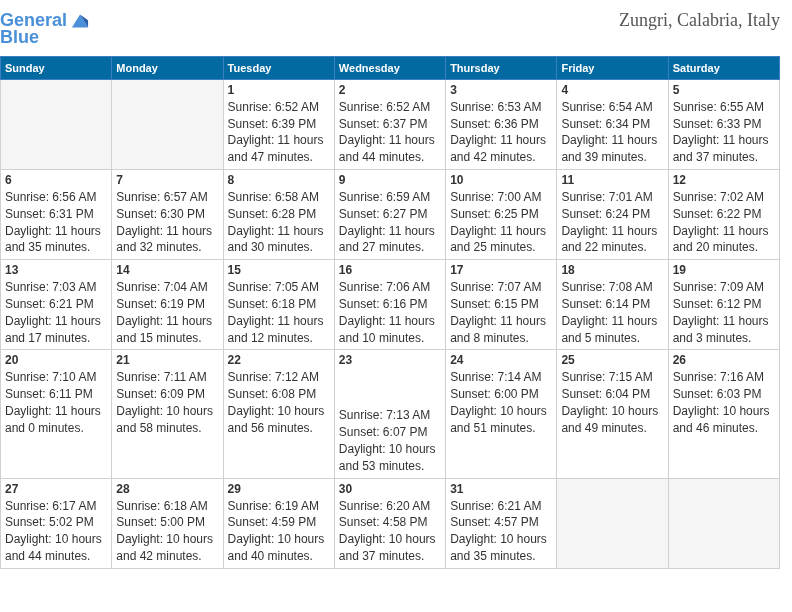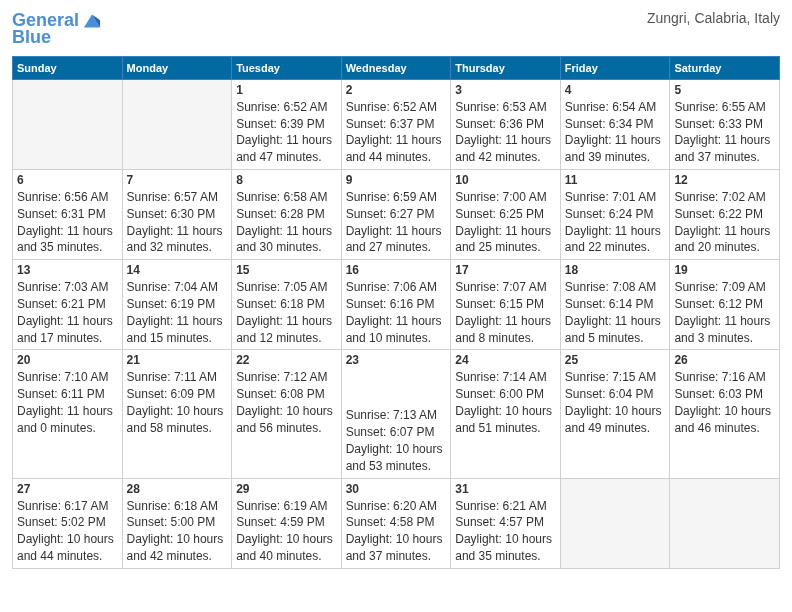--- a/index.html
+++ b/index.html
@@ -5,21 +5,21 @@
     * { box-sizing: border-box; margin: 0; padding: 0; }
     body {
       font-family: Arial, sans-serif;
       background: #fff;
       width: 792px;
       height: 612px;
       overflow: hidden;
     }
     .container {
       width: 792px;
-      padding: 10px 12px 8px 12px;
+      padding: 10px 12px 8px 0;
     }
     .header {
       display: flex;
       justify-content: space-between;
       align-items: flex-start;
       margin-bottom: 8px;
     }
     .logo {
       display: flex;
       align-items: center;
@@ -41,22 +41,23 @@
     .title-section {
       text-align: right;
     }
     .month-title {
       font-size: 32px;
       font-weight: 300;
       color: #333;
       line-height: 1.1;
     }
     .location {
-      font-size: 14px;
+      font-size: 18px;
       color: #555;
+      font-family: Liberation Serif, serif;
     }
     table {
       width: 100%;
       border-collapse: collapse;
       table-layout: fixed;
     }
     th {
       background-color: #0369a1;
       color: #fff;
       font-size: 11px;

